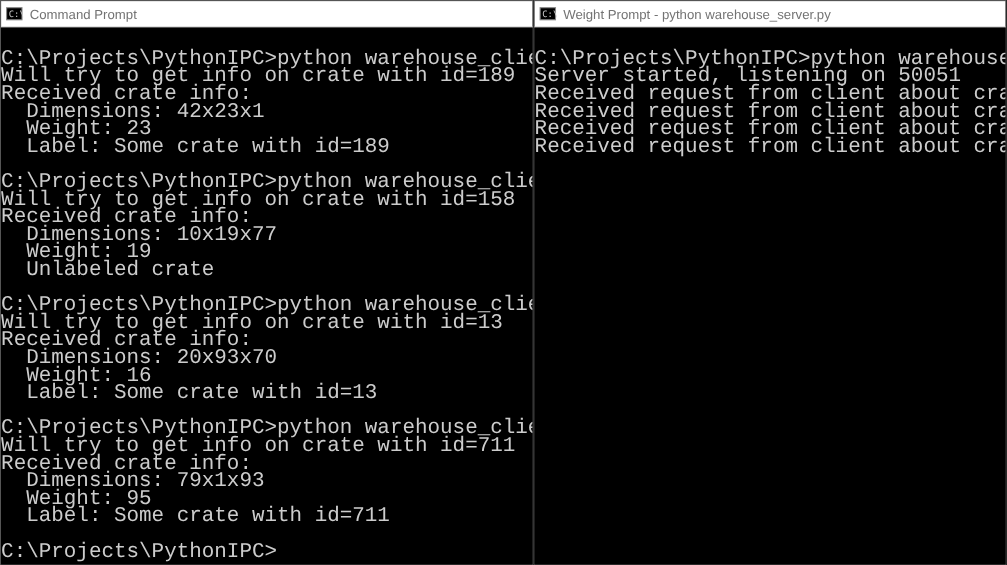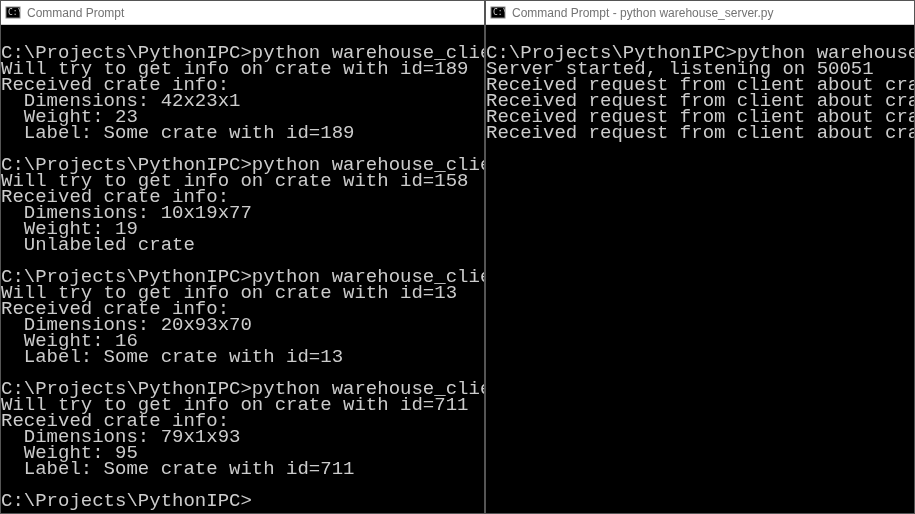--- a/index.html
+++ b/index.html
@@ -110,21 +110,21 @@
 </div>
 
 <div class="window window-right">
   <div class="titlebar">
     <span class="titlebar-icon">
       <svg width="16" height="16" viewBox="0 0 16 16">
         <rect x="1" y="2" width="14" height="11" fill="#000" stroke="#888" stroke-width="1"></rect>
         <text x="3" y="10" font-size="8" fill="#ccc" font-family="monospace">C:\</text>
       </svg>
     </span>
-    <span class="titlebar-title">Command Prompt - python  warehouse_server.py</span>
+    <span class="titlebar-title">Weight Prompt - python  warehouse_server.py</span>
   </div>
   <div class="terminal" id="right-terminal">
 C:\Projects\PythonIPC&gt;python warehouse_server.py
 Server started, listening on 50051
 Received request from client about crate with id=189
 Received request from client about crate with id=158
 Received request from client about crate with id=13
 Received request from client about crate with id=711
 </div>
 </div>

